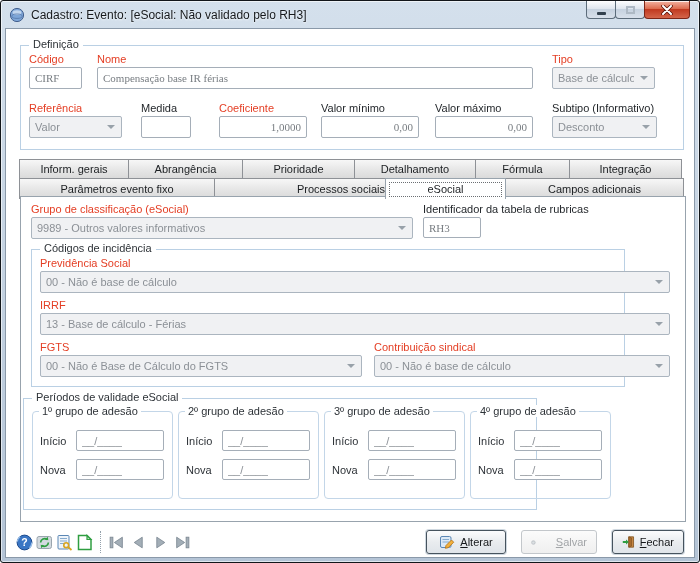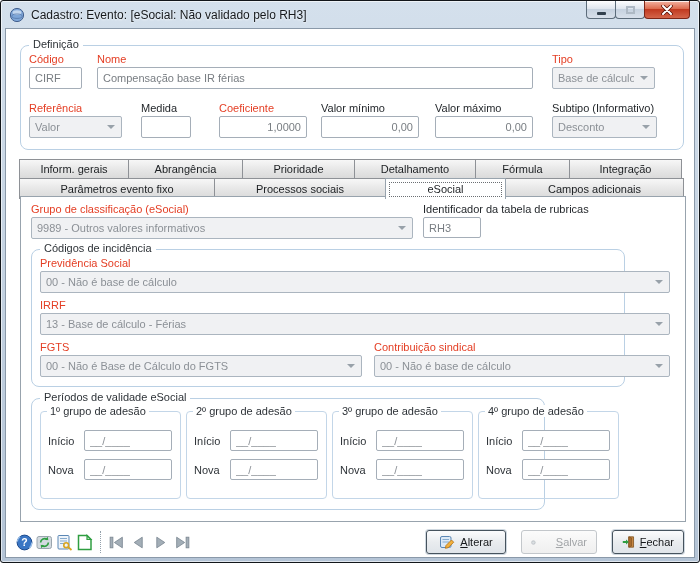--- a/index.html
+++ b/index.html
@@ -26,29 +26,29 @@
   .winbtn.min,.winbtn.max{ width:30px; }
   .winbtn.close{ width:46px; background:linear-gradient(#f3b3a2,#dd6c4f 45%,#c13a20 50%,#d4654a); border-color:#7e2617; }
   .glyph-min{ width:9px; height:3px; background:#33414e; margin-top:7px; border-radius:1px; }
   .glyph-max{ width:9px; height:8px; border:2px solid #aeb9c4; background:transparent; }
 
   
   .client{ position:absolute; left:4px; right:4px; top:27px; bottom:4px; background:#ffffff;
     border:1px solid #8a99a9; }
 
   
-  .groupbox{ position:absolute; border:1px solid #bad0e4; border-radius:8px; background:#fff; }
+  .groupbox{ position:absolute; border:1px solid #bad0e4; border-radius:0; background:#fff; }
   .legend{ position:absolute; top:-8px; left:8px; background:#fff; padding:0 4px; font-size:11px; color:#2e3338; white-space:nowrap; }
 
   .lbl{ position:absolute; font-size:11px; white-space:nowrap; }
   .lbl.req{ color:#e43e24; }
   .lbl.norm{ color:#1f2327; }
 
   .tb{ position:absolute; height:22px; background:#fff; border:1px solid #a5aeb8; border-radius:2px;
-    font-family:Liberation Sans, sans-serif; font-size:11px; color:#787d82; padding:0 5px; }
+    font-family:Liberation Serif, serif; font-size:11px; color:#787d82; padding:0 5px; }
   .tb.num{ text-align:right; }
 
   .combo{ position:absolute; height:22px; background:#f0f1f3; border:1px solid #abb5bf; border-radius:2px;
     display:flex; align-items:center; padding:0 20px 0 5px; font-size:11px; color:#8b9096;
     white-space:nowrap; overflow:hidden; }
   .combo .ctext{ white-space:nowrap; overflow:hidden; }
   .combo .arrow{ position:absolute; right:6px; top:50%; margin-top:-2px; width:0; height:0;
     border-left:4px solid transparent; border-right:4px solid transparent; border-top:4px solid #98a1a9; }
 
   
@@ -178,21 +178,21 @@
             <span class="tab-label">Fórmula</span>
           </div>
         <div class="tab" style="width:113px;">
             <span class="tab-label">Integração</span>
           </div>
       </div>
       <div class="tabrow r2">
         <div class="tab" style="width:196px;">
             <span class="tab-label">Parâmetros evento fixo</span>
           </div>
-        <div class="tab" style="width:172px;">
+        <div class="tab" style="width:172px;justify-content:flex-end;">
             <span class="tab-label">Processos sociais</span>
           </div>
         <div class="tab active" style="width:121px;">
             <span class="tab-label">eSocial</span>
           </div>
         <div class="tab" style="width:179px;">
             <span class="tab-label">Campos adicionais</span>
           </div>
       </div>
     </div>
@@ -229,21 +229,21 @@
           <span class="arrow"></span>
         </div>
 
         <span class="lbl req" style="left:342px; top:91px;">Contribuição sindical</span>
         <div class="combo" style="left:342px; top:105px; width:296px;">
           <span class="ctext">00 - Não é base de cálculo</span>
           <span class="arrow"></span>
         </div>
       </div>
 
-      <div class="groupbox" style="left:10px; top:201px; width:514px; height:112px;">
+      <div class="groupbox" style="left:2px; top:201px; width:514px; height:112px;">
         <span class="legend">Períodos de validade eSocial</span>
         <div class="adesao-wrap">
 
           <div class="adesao-box">
             <span class="adesao-title">1º grupo de adesão</span>
             <div class="adesao-row">
               <span class="rl">Início</span>
               <input value="__/____" style="">
             </div>
             <div class="adesao-row">

